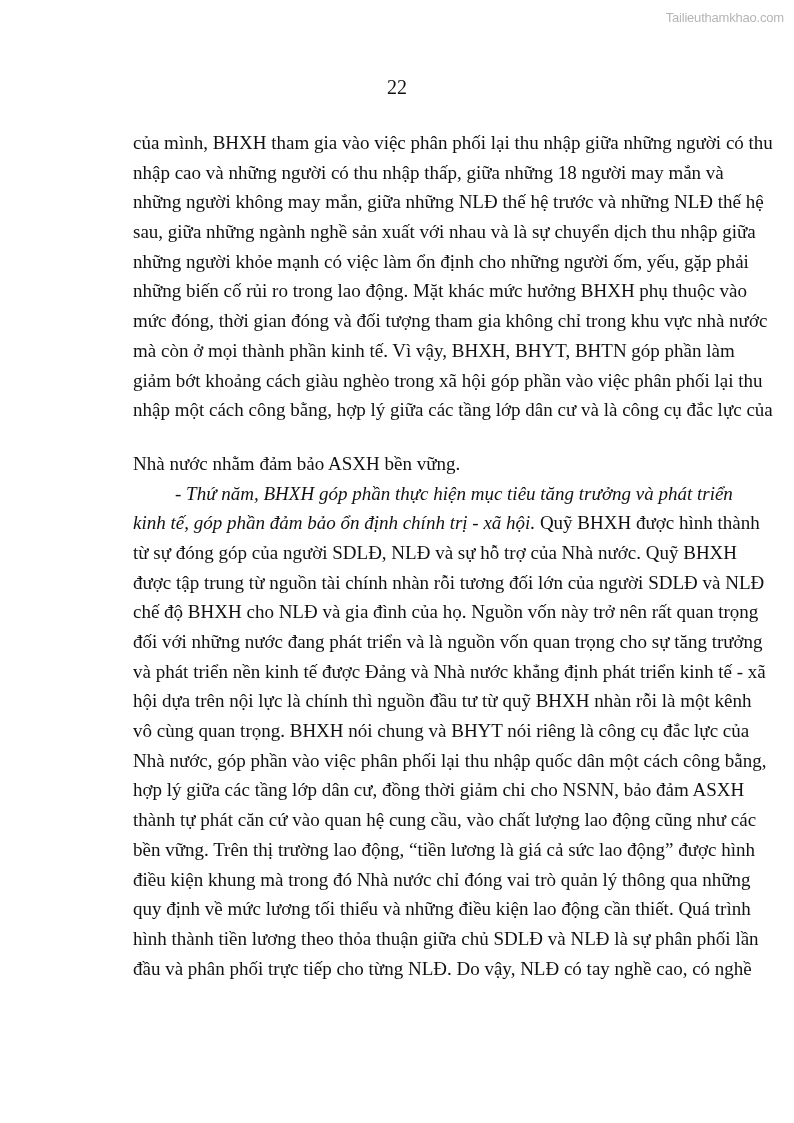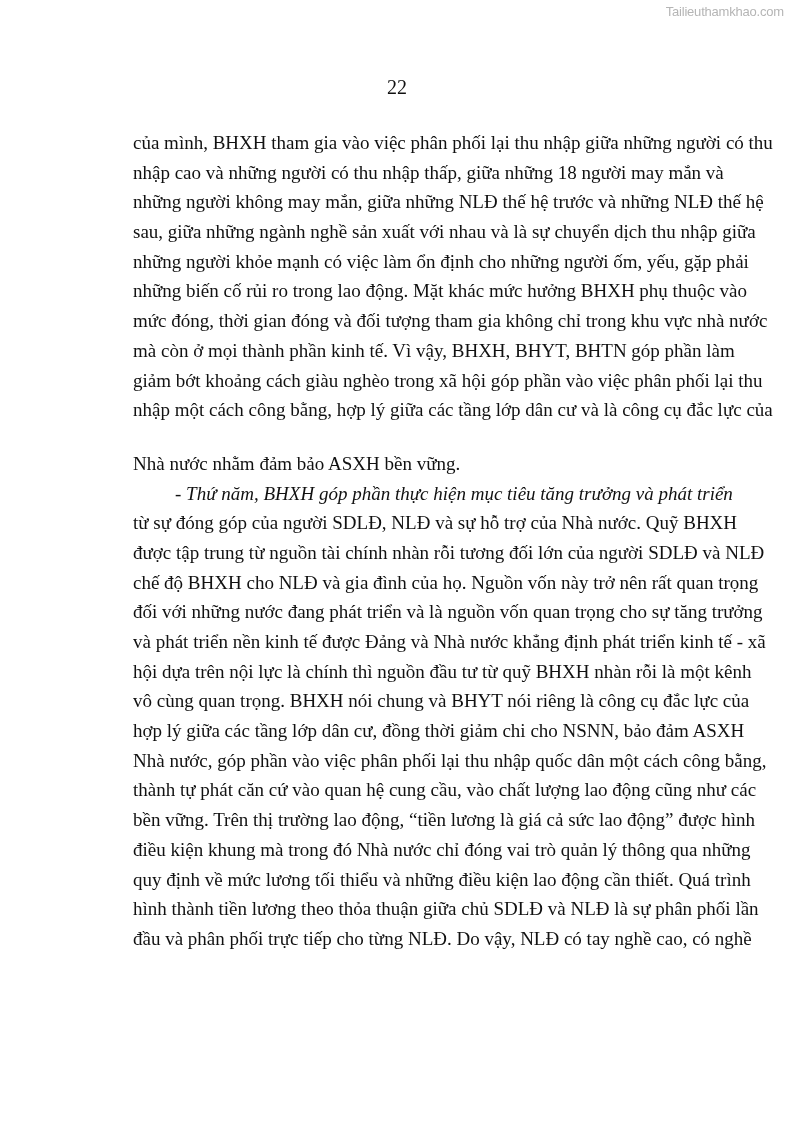--- a/index.html
+++ b/index.html
@@ -1,18 +1,18 @@
 <!DOCTYPE html>
 <html><head>
   <meta charset="utf-8">
   <style>
     html, body { margin: 0; padding: 0; background: #ffffff; }
     body { width: 794px; height: 1123px; position: relative; overflow: hidden;
            font-family: "Liberation Serif", "DejaVu Serif", serif; color: #111; }
-    .watermark { position: absolute; top: 4px; right: 10px; font-family: "Liberation Sans", sans-serif;
+    .watermark { position: absolute; top: 10px; right: 10px; font-family: "Liberation Sans", sans-serif;
                  font-size: 13px; color: #b5b5b5; letter-spacing: -0.2px; }
     .page-number { position: absolute; top: 76px; left: 0; width: 794px; text-align: center;
                    font-size: 20px; }
     .body-text { position: absolute; top: 128px; left: 133px; width: 585px; }
     .line { font-size: 19px; line-height: 29.7px; height: 29.7px; white-space: nowrap;
             text-align: justify; text-align-last: justify; }
     .line.last { text-align-last: left; margin-top: 24px; }
     .indent { padding-left: 42px; }
     .italic { font-style: italic; }
   </style>
@@ -28,28 +28,29 @@
   <div class="line"><span>những người không may mắn, giữa những NLĐ thế hệ trước và những NLĐ thế hệ</span></div>
   <div class="line"><span>sau, giữa những ngành nghề sản xuất với nhau và là sự chuyển dịch thu nhập giữa</span></div>
   <div class="line"><span>những người khỏe mạnh có việc làm ổn định cho những người ốm, yếu, gặp phải</span></div>
   <div class="line"><span>những biến cố rủi ro trong lao động. Mặt khác mức hưởng BHXH phụ thuộc vào</span></div>
   <div class="line"><span>mức đóng, thời gian đóng và đối tượng tham gia không chỉ trong khu vực nhà nước</span></div>
   <div class="line"><span>mà còn ở mọi thành phần kinh tế. Vì vậy, BHXH, BHYT, BHTN góp phần làm</span></div>
   <div class="line"><span>giảm bớt khoảng cách giàu nghèo trong xã hội góp phần vào việc phân phối lại thu</span></div>
   <div class="line"><span>nhập một cách công bằng, hợp lý giữa các tầng lớp dân cư và là công cụ đắc lực của</span></div>
   <div class="line last"><span>Nhà nước nhằm đảm bảo ASXH bền vững.</span></div>
   <div class="line indent"><span class="italic">- Thứ năm, BHXH góp phần thực hiện mục tiêu tăng trưởng và phát triển</span></div>
+  <div class="line"><span class="italic">kinh tế, góp phần đảm bảo ổn định chính trị - xã hội.</span><span> Quỹ BHXH được hình thành</span></div>
   <div class="line"><span>từ sự đóng góp của người SDLĐ, NLĐ và sự hỗ trợ của Nhà nước. Quỹ BHXH</span></div>
   <div class="line"><span>được tập trung từ nguồn tài chính nhàn rỗi tương đối lớn của người SDLĐ và NLĐ</span></div>
   <div class="line"><span>chế độ BHXH cho NLĐ và gia đình của họ. Nguồn vốn này trở nên rất quan trọng</span></div>
   <div class="line"><span>đối với những nước đang phát triển và là nguồn vốn quan trọng cho sự tăng trưởng</span></div>
   <div class="line"><span>và phát triển nền kinh tế được Đảng và Nhà nước khẳng định phát triển kinh tế - xã</span></div>
   <div class="line"><span>hội dựa trên nội lực là chính thì nguồn đầu tư từ quỹ BHXH nhàn rỗi là một kênh</span></div>
   <div class="line"><span>vô cùng quan trọng. BHXH nói chung và BHYT nói riêng là công cụ đắc lực của</span></div>
+  <div class="line"><span>Nhà nước, góp phần vào việc phân phối lại thu nhập quốc dân một cách công bằng,</span></div>
   <div class="line"><span>hợp lý giữa các tầng lớp dân cư, đồng thời giảm chi cho NSNN, bảo đảm ASXH</span></div>
-  <div class="line"><span>Nhà nước, góp phần vào việc phân phối lại thu nhập quốc dân một cách công bằng,</span></div>
   <div class="line"><span>thành tự phát căn cứ vào quan hệ cung cầu, vào chất lượng lao động cũng như các</span></div>
   <div class="line"><span>bền vững. Trên thị trường lao động, “tiền lương là giá cả sức lao động” được hình</span></div>
   <div class="line"><span>điều kiện khung mà trong đó Nhà nước chỉ đóng vai trò quản lý thông qua những</span></div>
   <div class="line"><span>quy định về mức lương tối thiểu và những điều kiện lao động cần thiết. Quá trình</span></div>
   <div class="line"><span>hình thành tiền lương theo thỏa thuận giữa chủ SDLĐ và NLĐ là sự phân phối lần</span></div>
   <div class="line"><span>đầu và phân phối trực tiếp cho từng NLĐ. Do vậy, NLĐ có tay nghề cao, có nghề</span></div>
 </div>
 
 </body></html>

